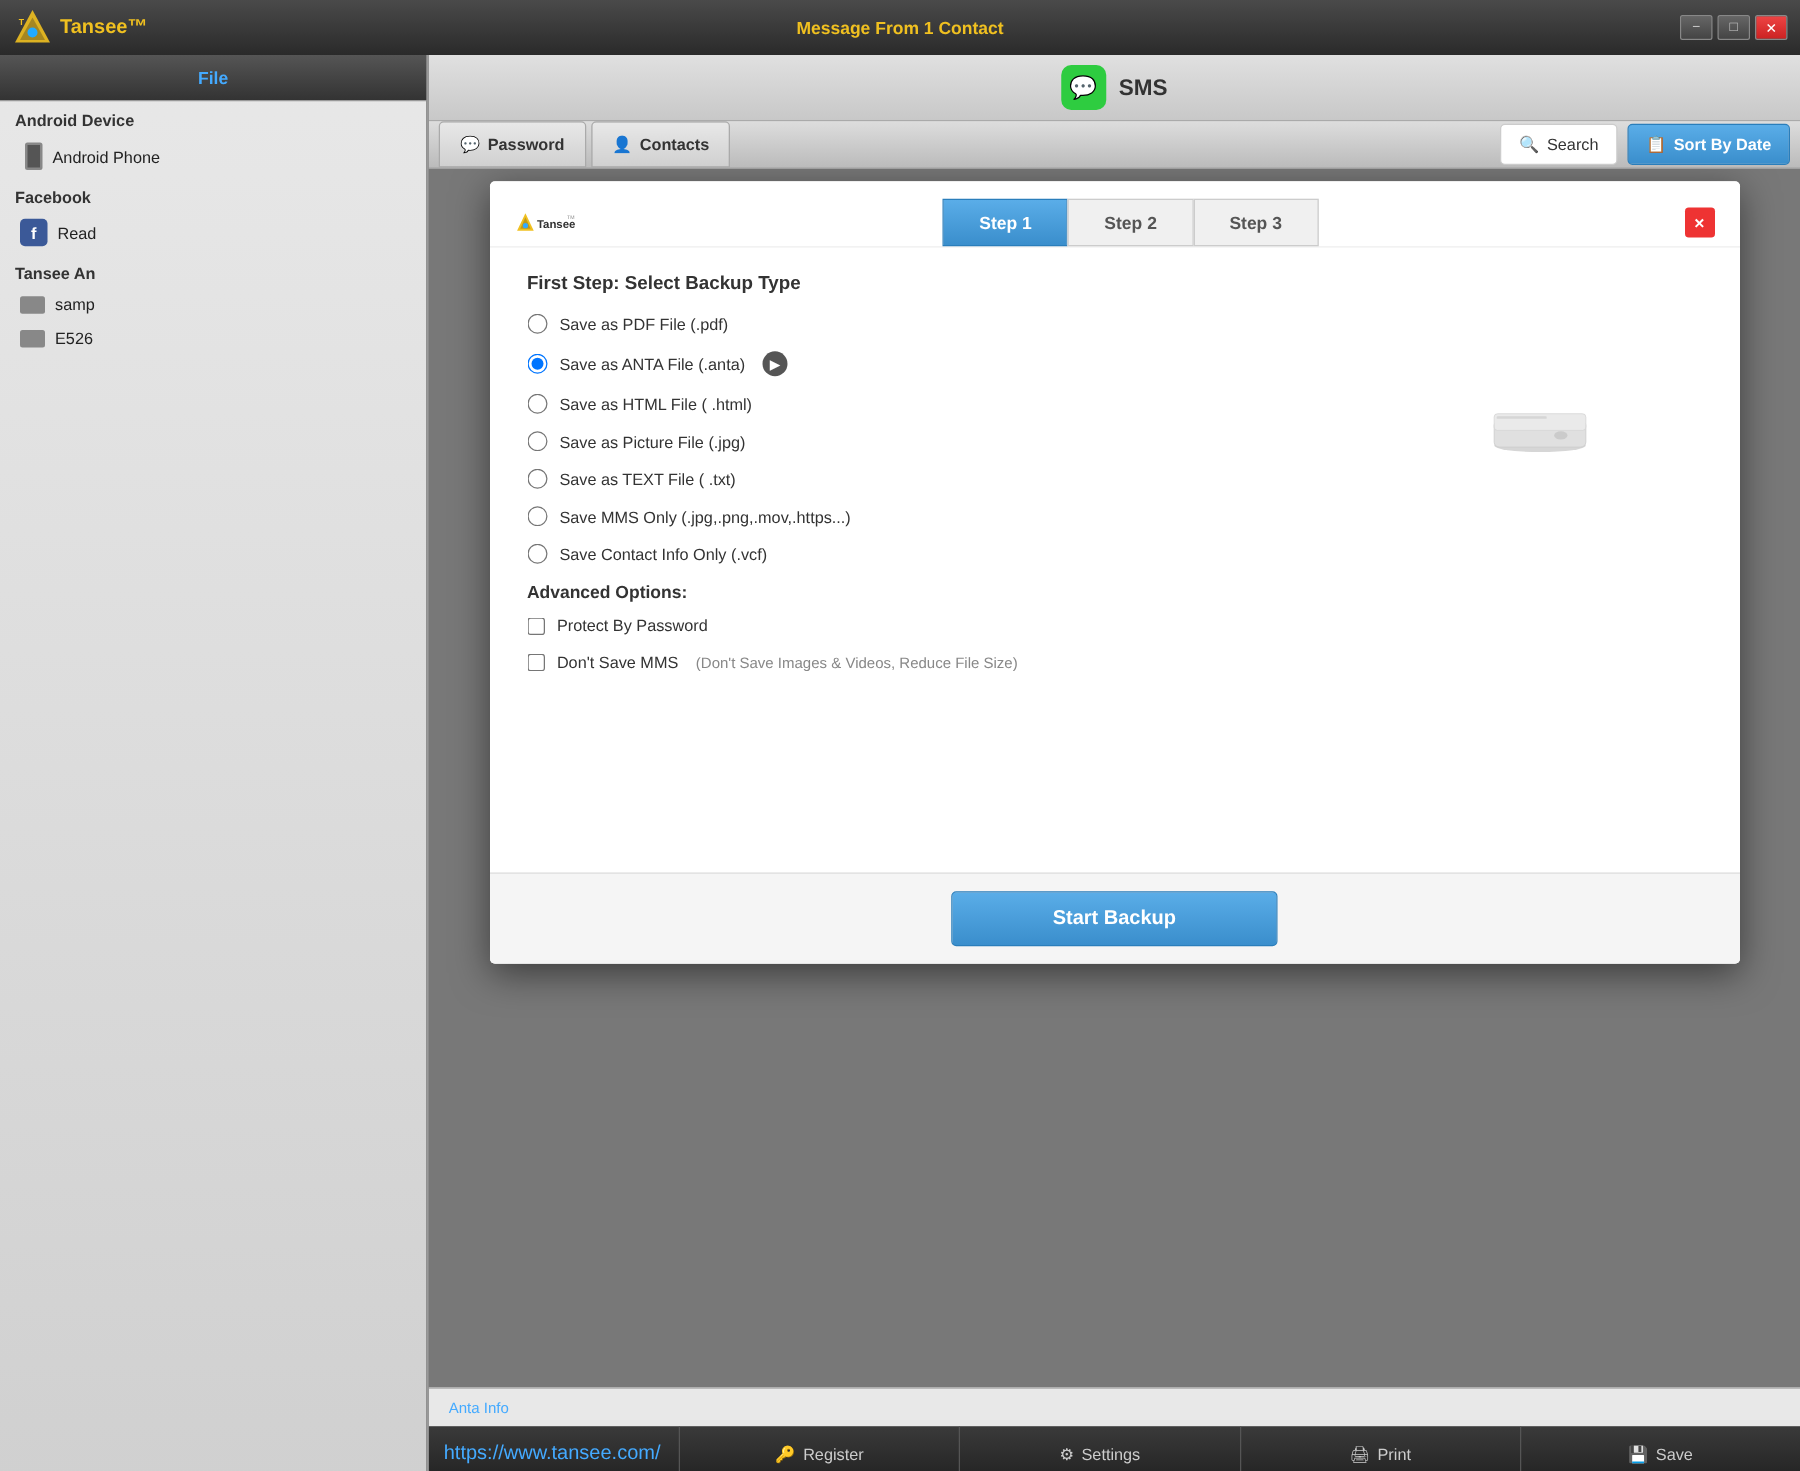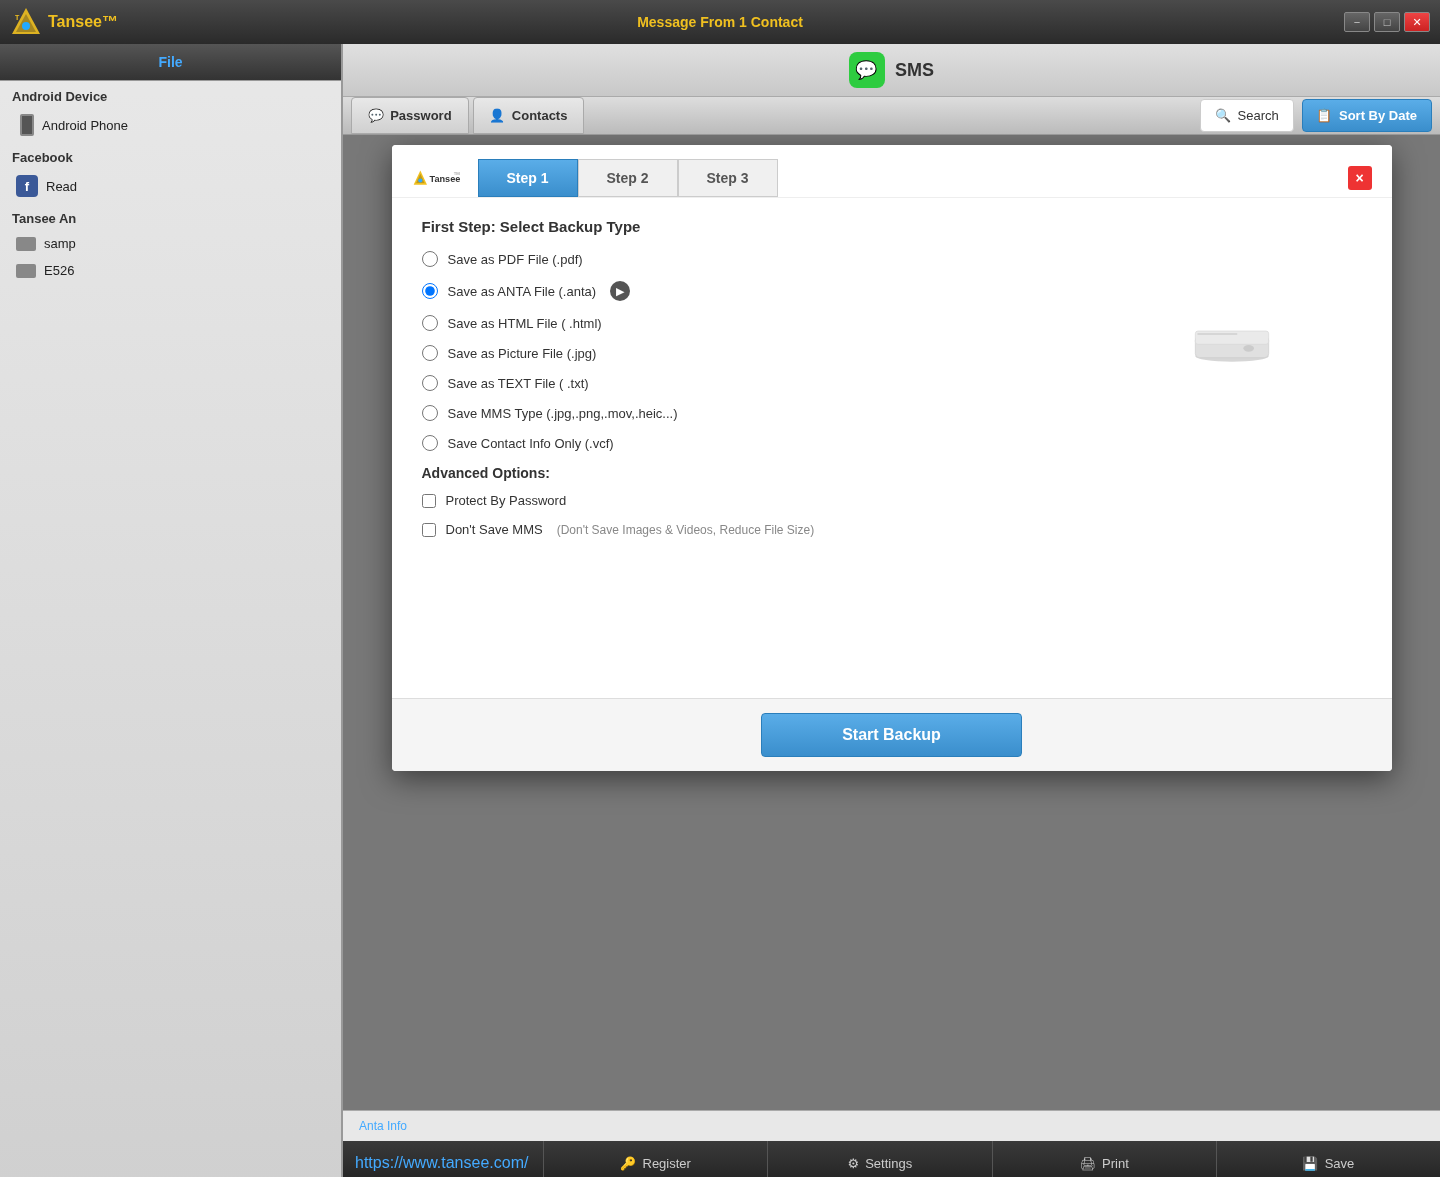--- a/index.html
+++ b/index.html
@@ -270,20 +270,21 @@
     }
     .modal-logo {
       display: flex;
       align-items: center;
       gap: 6px;
     }
     .modal-steps {
       display: flex;
       gap: 0;
       flex: 1;
+      justify-content: center;
     }
     .step-btn {
       padding: 10px 28px;
       font-size: 14px;
       font-weight: bold;
       cursor: pointer;
       border: 1px solid #ccc;
     }
     .step-btn.active {
       background: linear-gradient(to bottom, #5aade8, #3a8ecc);
@@ -551,21 +552,21 @@
             <div class="radio-option">
               <input type="radio" name="backup-type" id="opt-jpg" style="">
               <label class="radio-label" for="opt-jpg">Save as Picture File (.jpg)</label>
             </div>
             <div class="radio-option">
               <input type="radio" name="backup-type" id="opt-txt" style="">
               <label class="radio-label" for="opt-txt">Save as TEXT File ( .txt)</label>
             </div>
             <div class="radio-option">
               <input type="radio" name="backup-type" id="opt-mms" style="">
-              <label class="radio-label" for="opt-mms">Save MMS Type (.jpg,.png,.mov,.heic...)</label>
+              <label class="radio-label" for="opt-mms">Save MMS Only (.jpg,.png,.mov,.https...)</label>
             </div>
             <div class="radio-option">
               <input type="radio" name="backup-type" id="opt-vcf" style="">
               <label class="radio-label" for="opt-vcf">Save Contact Info Only (.vcf)</label>
             </div>
 
             <div class="drive-icon">
               <svg width="80" height="50" viewBox="0 0 120 60">
                 <ellipse cx="60" cy="50" rx="55" ry="8" fill="#bbb"></ellipse>
                 <rect x="5" y="20" width="110" height="32" rx="6" fill="#ccc" stroke="#aaa" stroke-width="1"></rect>

